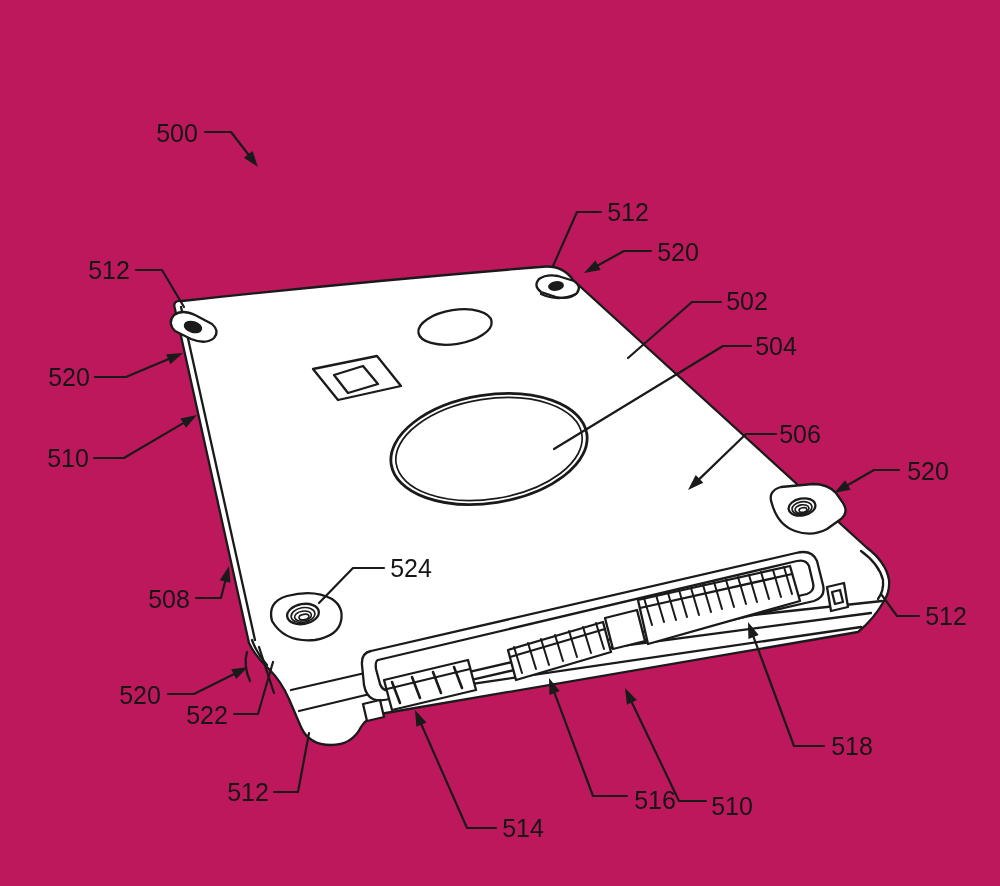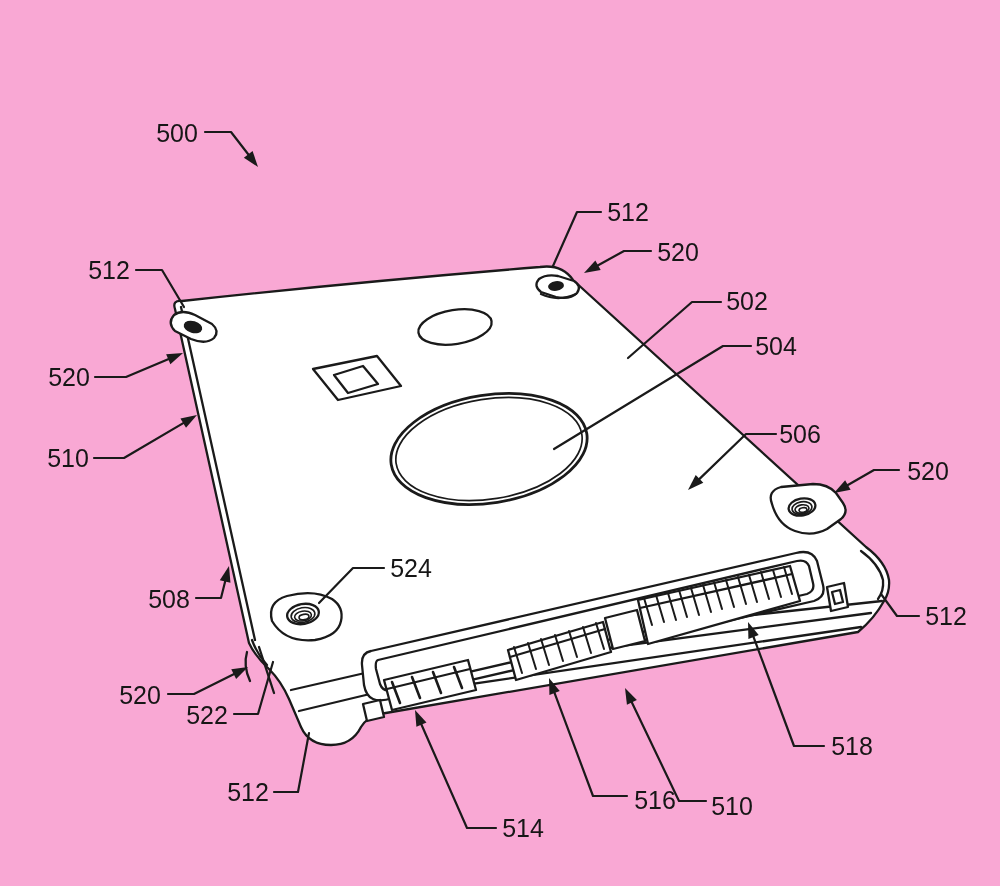--- a/index.html
+++ b/index.html
@@ -1,20 +1,20 @@
 <!DOCTYPE html>
 <html><head>
 <meta charset="utf-8">
 <style>
   html, body { margin: 0; padding: 0; background: #ffffff; }
   .page {
     position: relative;
     width: 1000px;
     height: 886px;
-    background: #f9a8d4;
+    background: #be185d;
     overflow: hidden;
     font-family: "Liberation Sans", sans-serif;
   }
   svg.figure { position: absolute; inset: 0; }
   .ref-label {
     font-family: "Liberation Sans", sans-serif;
     font-size: 25px;
     fill: #161616;
   }
 </style>

